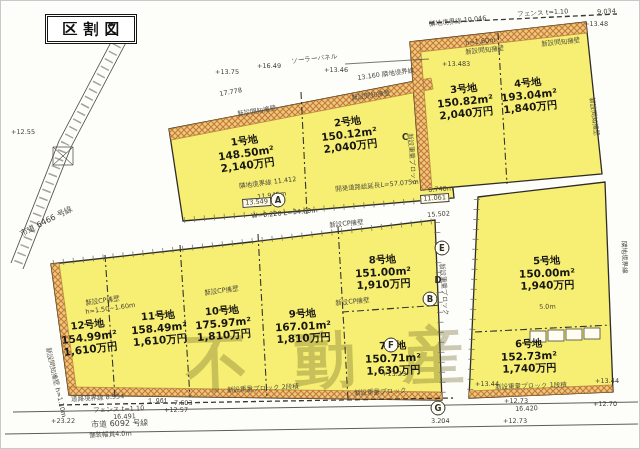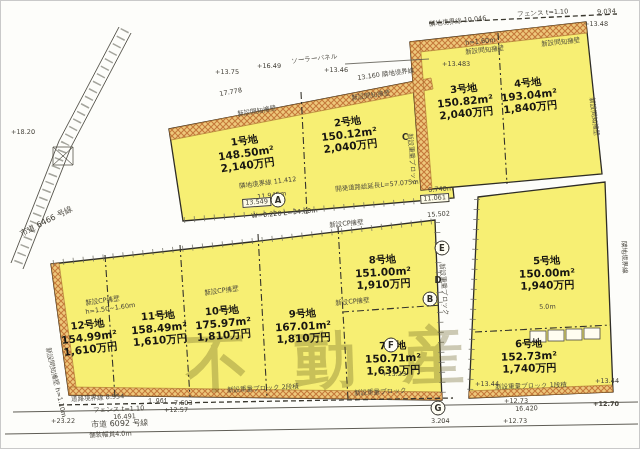--- a/index.html
+++ b/index.html
@@ -87,20 +87,21 @@
         <polyline points="476,198 469,396" class="tick"></polyline>
         <rect x="529" y="330" width="16" height="11" class="prect"></rect>
         <rect x="547" y="329" width="16" height="11" class="prect"></rect>
         <rect x="565" y="328" width="16" height="11" class="prect"></rect>
         <rect x="583" y="327" width="16" height="11" class="prect"></rect>
       </g>
   </svg>
 
   <div class="watermark">不動産</div>
 
+  <div class="title-box">区割図</div>
 
   <div class="layer">
       <div class="lot-label" style="left: 245px; top: 152px; transform: translate(-50%, -50%) rotate(-8deg);">
         <div class="nm">1号地</div>
         <div class="ar">148.50m²</div>
         <div class="pr">2,140万円</div>
       </div>
       <div class="lot-label" style="left: 348px; top: 133px; transform: translate(-50%, -50%) rotate(-7deg);">
         <div class="nm">2号地</div>
         <div class="ar">150.12m²</div>
@@ -177,21 +178,21 @@
       <div class="ann" style="left: 238px; top: 182px; transform: rotate(-7deg);">隣地境界線 11.412</div>
       <div class="ann" style="left: 256px; top: 193px; transform: rotate(-7deg);">11.945m</div>
       <div class="ann" style="left: 334px; top: 185px; transform: rotate(-5deg);">開発道路総延長L=57.075m</div>
       <div class="ann" style="left: 427px; top: 186px; transform: rotate(-4deg);">6.740m</div>
       <div class="ann boxed" style="left: 241px; top: 198px; transform: rotate(-4deg);">13.549</div>
       <div class="ann boxed" style="left: 419px; top: 194px; transform: rotate(-4deg);">11.061</div>
       <div class="ann" style="left: 250px; top: 212px; transform: rotate(-5deg);">W=0.220 L=34.60m</div>
       <div class="ann" style="left: 426px; top: 211px; transform: rotate(-4deg);">15.502</div>
       <div class="ann" style="left: 328px; top: 221px; transform: rotate(-5deg);">新設CP擁壁</div>
       <div class="ann" style="left: 18px; top: 230px; font-size: 8px; transform: rotate(-27deg);">市道 6466 号線</div>
-      <div class="ann" style="left: 10px; top: 128px; transform: rotate(0deg);">+18.20</div>
+      <div class="ann" style="left: 10px; top: 128px; transform: rotate(0deg);">+12.55</div>
       <div class="ann" style="left: 84px; top: 299px; transform: rotate(-8deg);">新設CP擁壁</div>
       <div class="ann" style="left: 84px; top: 308px; transform: rotate(-8deg);">h=1.50~1.60m</div>
       <div class="ann" style="left: 203px; top: 289px; transform: rotate(-8deg);">新設CP擁壁</div>
       <div class="ann" style="left: 334px; top: 299px; transform: rotate(-5deg);">新設CP擁壁</div>
       <div class="ann" style="left: 50px; top: 346px; transform: rotate(77deg);">新設間知擁壁 h=1.10m</div>
       <div class="ann" style="left: 444px; top: 262px; transform: rotate(85deg);">新設重量ブロック</div>
       <div class="ann" style="left: 412px; top: 132px; transform: rotate(85deg);">新設重量ブロック</div>
       <div class="ann" style="left: 381px; top: 370px; transform: rotate(0deg);">+13.23</div>
       <div class="ann" style="left: 474px; top: 380px; transform: rotate(0deg);">+13.44</div>
       <div class="ann" style="left: 594px; top: 377px; transform: rotate(0deg);">+13.44</div>
@@ -205,21 +206,21 @@
       <div class="ann" style="left: 92px; top: 406px; transform: rotate(-2deg);">フェンス t=1.10</div>
       <div class="ann" style="left: 112px; top: 413px; transform: rotate(-2deg);">16.491</div>
       <div class="ann" style="left: 50px; top: 417px; transform: rotate(0deg);">+23.22</div>
       <div class="ann" style="left: 90px; top: 420px; font-size: 8px; transform: rotate(-2deg);">市道 6092 号線</div>
       <div class="ann" style="left: 88px; top: 431px; transform: rotate(-2deg);">舗装幅員4.0m</div>
       <div class="ann" style="left: 163px; top: 406px; transform: rotate(0deg);">+12.57</div>
       <div class="ann" style="left: 430px; top: 417px; transform: rotate(0deg);">3.204</div>
       <div class="ann" style="left: 503px; top: 397px; transform: rotate(0deg);">+12.73</div>
       <div class="ann" style="left: 514px; top: 405px; transform: rotate(-2deg);">16.420</div>
       <div class="ann" style="left: 502px; top: 417px; transform: rotate(0deg);">+12.73</div>
-      <div class="ann" style="left: 592px; top: 400px; transform: rotate(0deg); font-weight: bold;">+12.70</div>
+      <div class="ann" style="left: 592px; top: 400px; transform: rotate(0deg);">+12.70</div>
       <div class="marker circled" style="left: 277px; top: 199px;">A</div>
       <div class="marker circled" style="left: 429px; top: 298px;">B</div>
       <div class="marker" style="left: 404px; top: 136px;">C</div>
       <div class="marker" style="left: 437px; top: 279px;">D</div>
       <div class="marker circled" style="left: 441px; top: 247px;">E</div>
       <div class="marker circled" style="left: 390px; top: 344px;">F</div>
       <div class="marker circled" style="left: 437px; top: 407px;">G</div>
     </div>
 
 </div>

